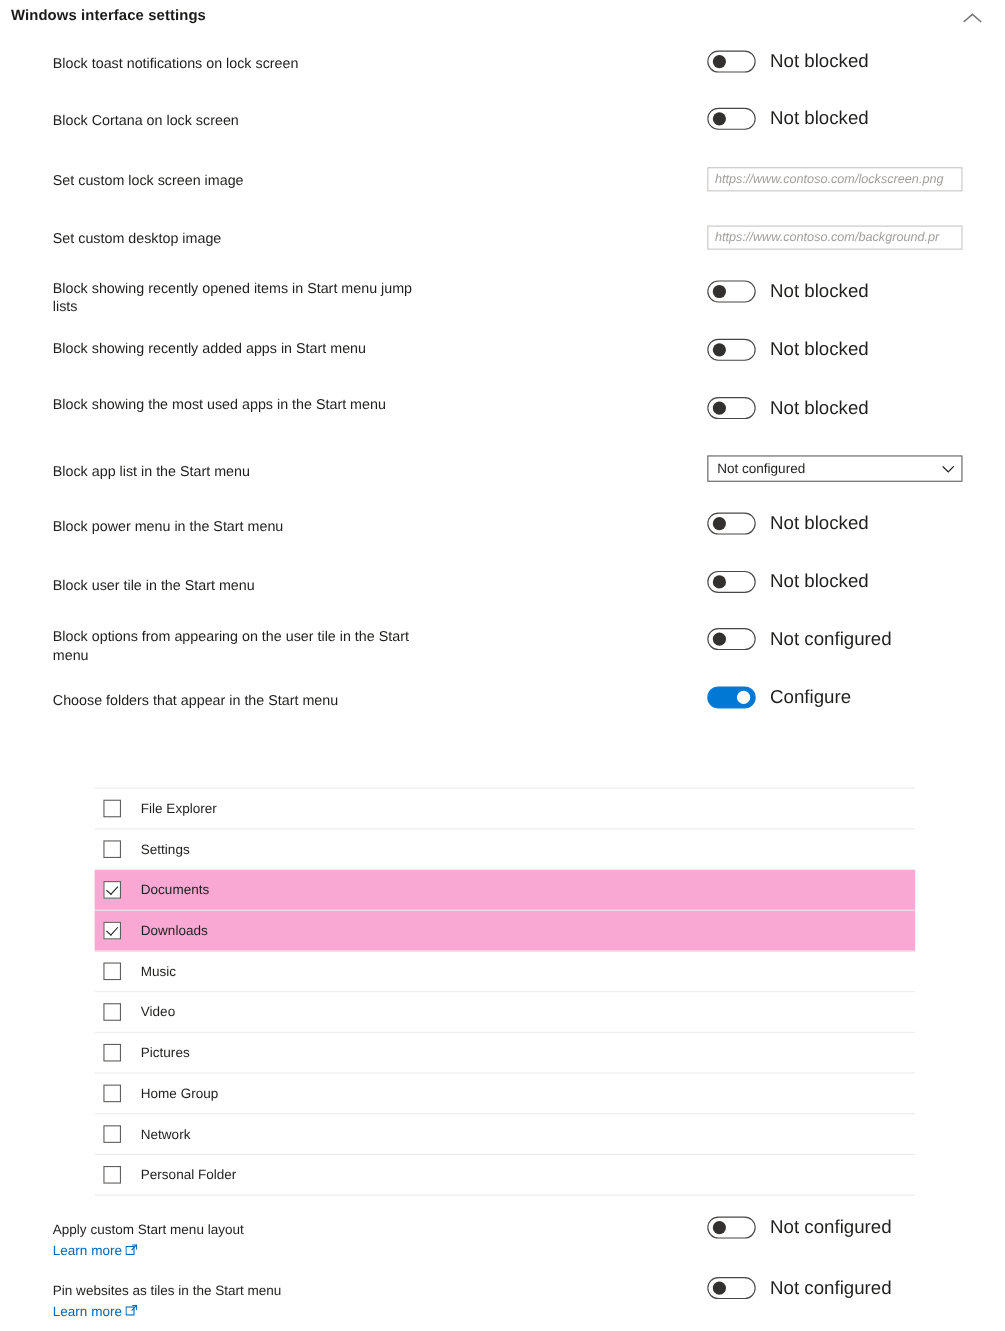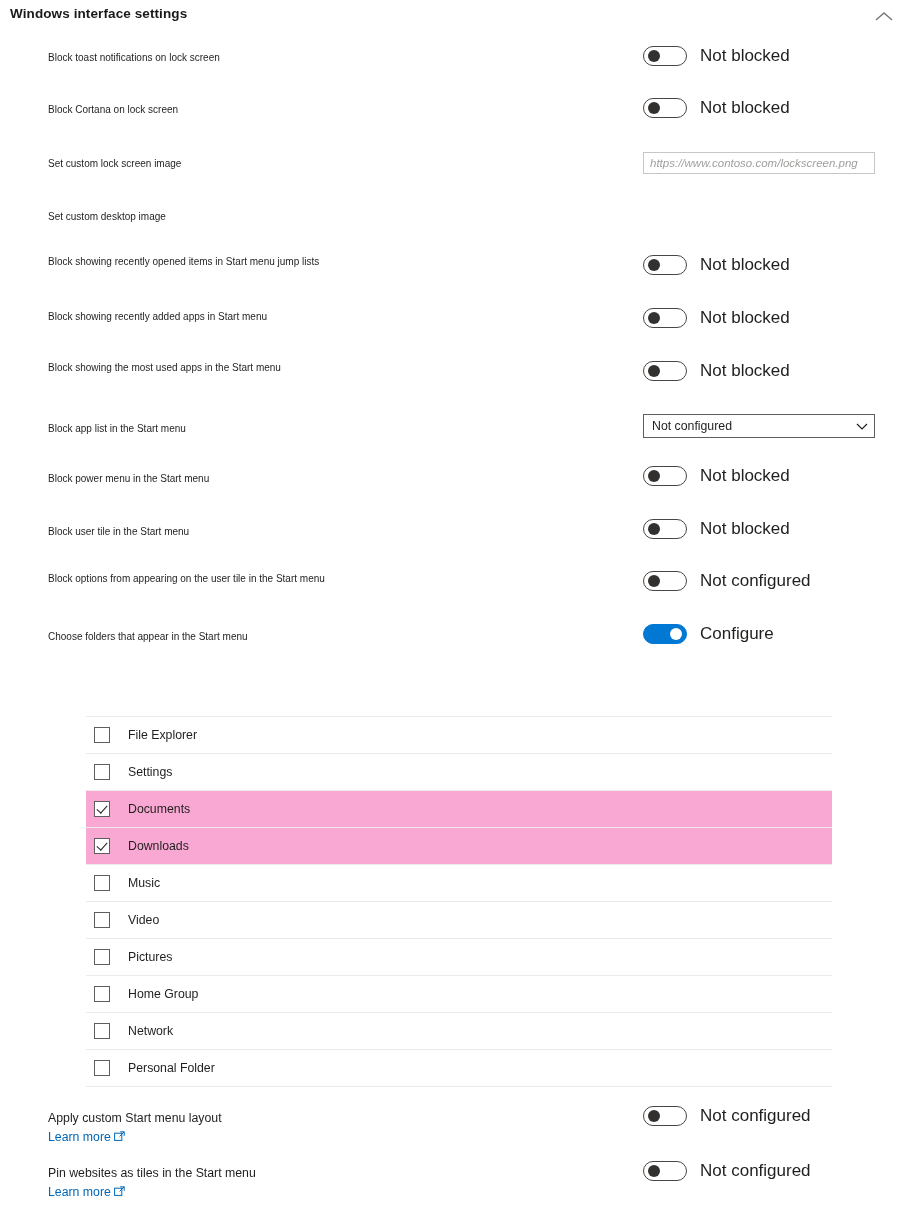--- a/index.html
+++ b/index.html
@@ -54,21 +54,21 @@
     width: 914px;
   }
   .row {
     position: relative;
     min-height: 52px;
   }
   .row-label {
     position: absolute;
     left: 48px;
     width: 330px;
-    font-size: 10px;
+    font-size: 13px;
     line-height: 17px;
     color: #201f1e;
   }
   .row-control {
     position: absolute;
     left: 643px;
     top: 0;
     display: flex;
     align-items: center;
   }
@@ -266,20 +266,23 @@
         </div>
       </div>
       <div class="row" style="position: absolute; top: 106px; left: 0px; width: 914px;">
         <div class="row-label" style="top: 15px;">Set custom lock screen image</div>
         <div class="row-control" style="top: 12px;">
           <input type="text" class="text-input" placeholder="https://www.contoso.com/lockscreen.png" style="">
         </div>
       </div>
       <div class="row" style="position: absolute; top: 159px; left: 0px; width: 732px; padding-left: 48px;">
         <div class="row-label" style="top: 15px;">Set custom desktop image</div>
+        <div class="row-control" style="top: 12px;">
+          <input type="text" class="text-input" placeholder="https://www.contoso.com/background.pr" style="">
+        </div>
       </div>
       <div class="row" style="position: absolute; top: 209px; left: 0px; width: 914px;">
         <div class="row-label" style="top: 10px;">Block showing recently opened items in Start menu jump lists</div>
         <div class="row-control" style="top: 12px;">
           <div class="toggle">
             <span class="knob"></span>
           </div>
           <span class="toggle-text">Not blocked</span>
         </div>
       </div>

